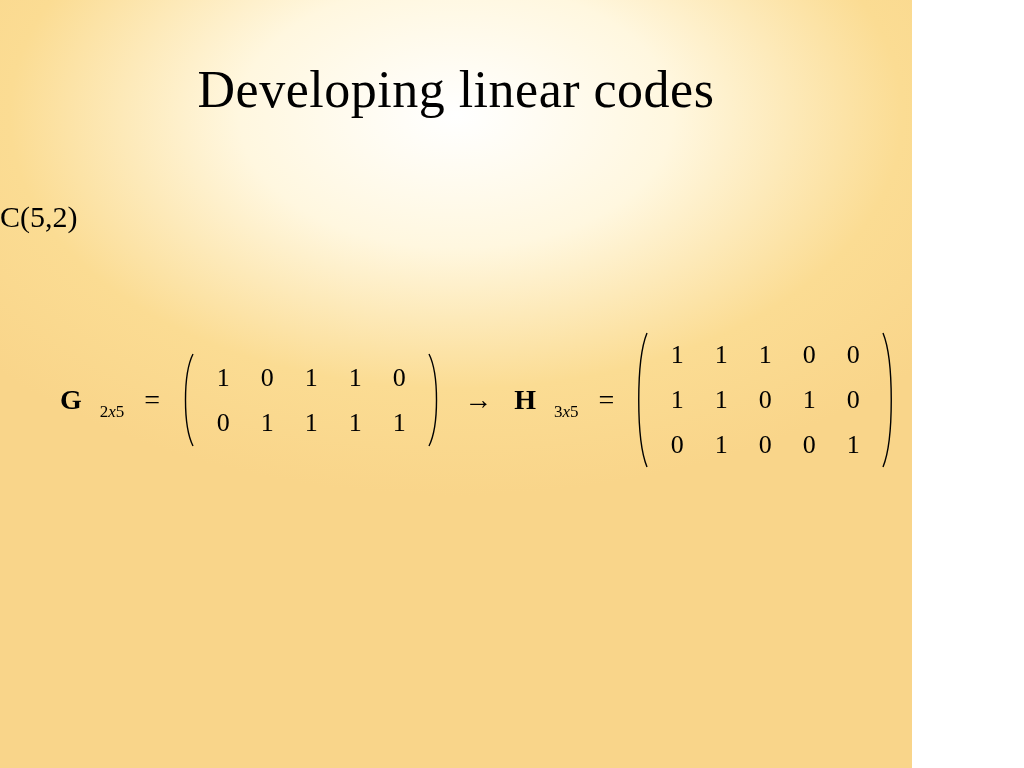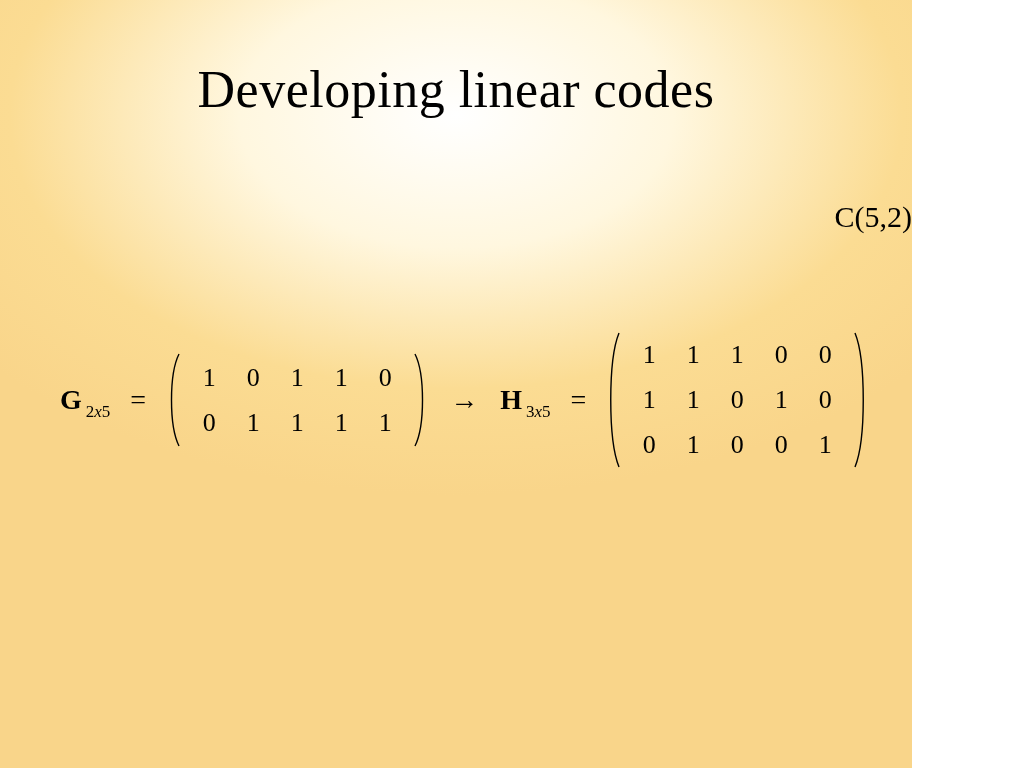--- a/index.html
+++ b/index.html
@@ -26,43 +26,42 @@
     right: 0;
     text-align: center;
     font-size: 52px;
     letter-spacing: 0.5px;
   }
   .code-label {
     position: absolute;
     top: 200px;
     left: 0;
     right: 0;
-    text-align: right;
+    text-align: left;
     font-size: 30px;
-    margin-left: 19px;
   }
   .equation {
     position: absolute;
     top: 330px;
     left: 60px;
     right: 60px;
     display: flex;
     flex-direction: row;
     align-items: center;
     gap: 14px;
     font-size: 28px;
   }
   .sym {
     font-weight: bold;
   }
   .sub {
     font-size: 17px;
     position: relative;
     top: 8px;
-    margin-left: 4px;
+    margin-left: 18px;
   }
   .sub .x { font-style: italic; }
   .equals {
     font-size: 28px;
     margin: 0 6px;
   }
   .arrow {
     font-size: 28px;
     margin: 0 8px 0 8px;
   }

